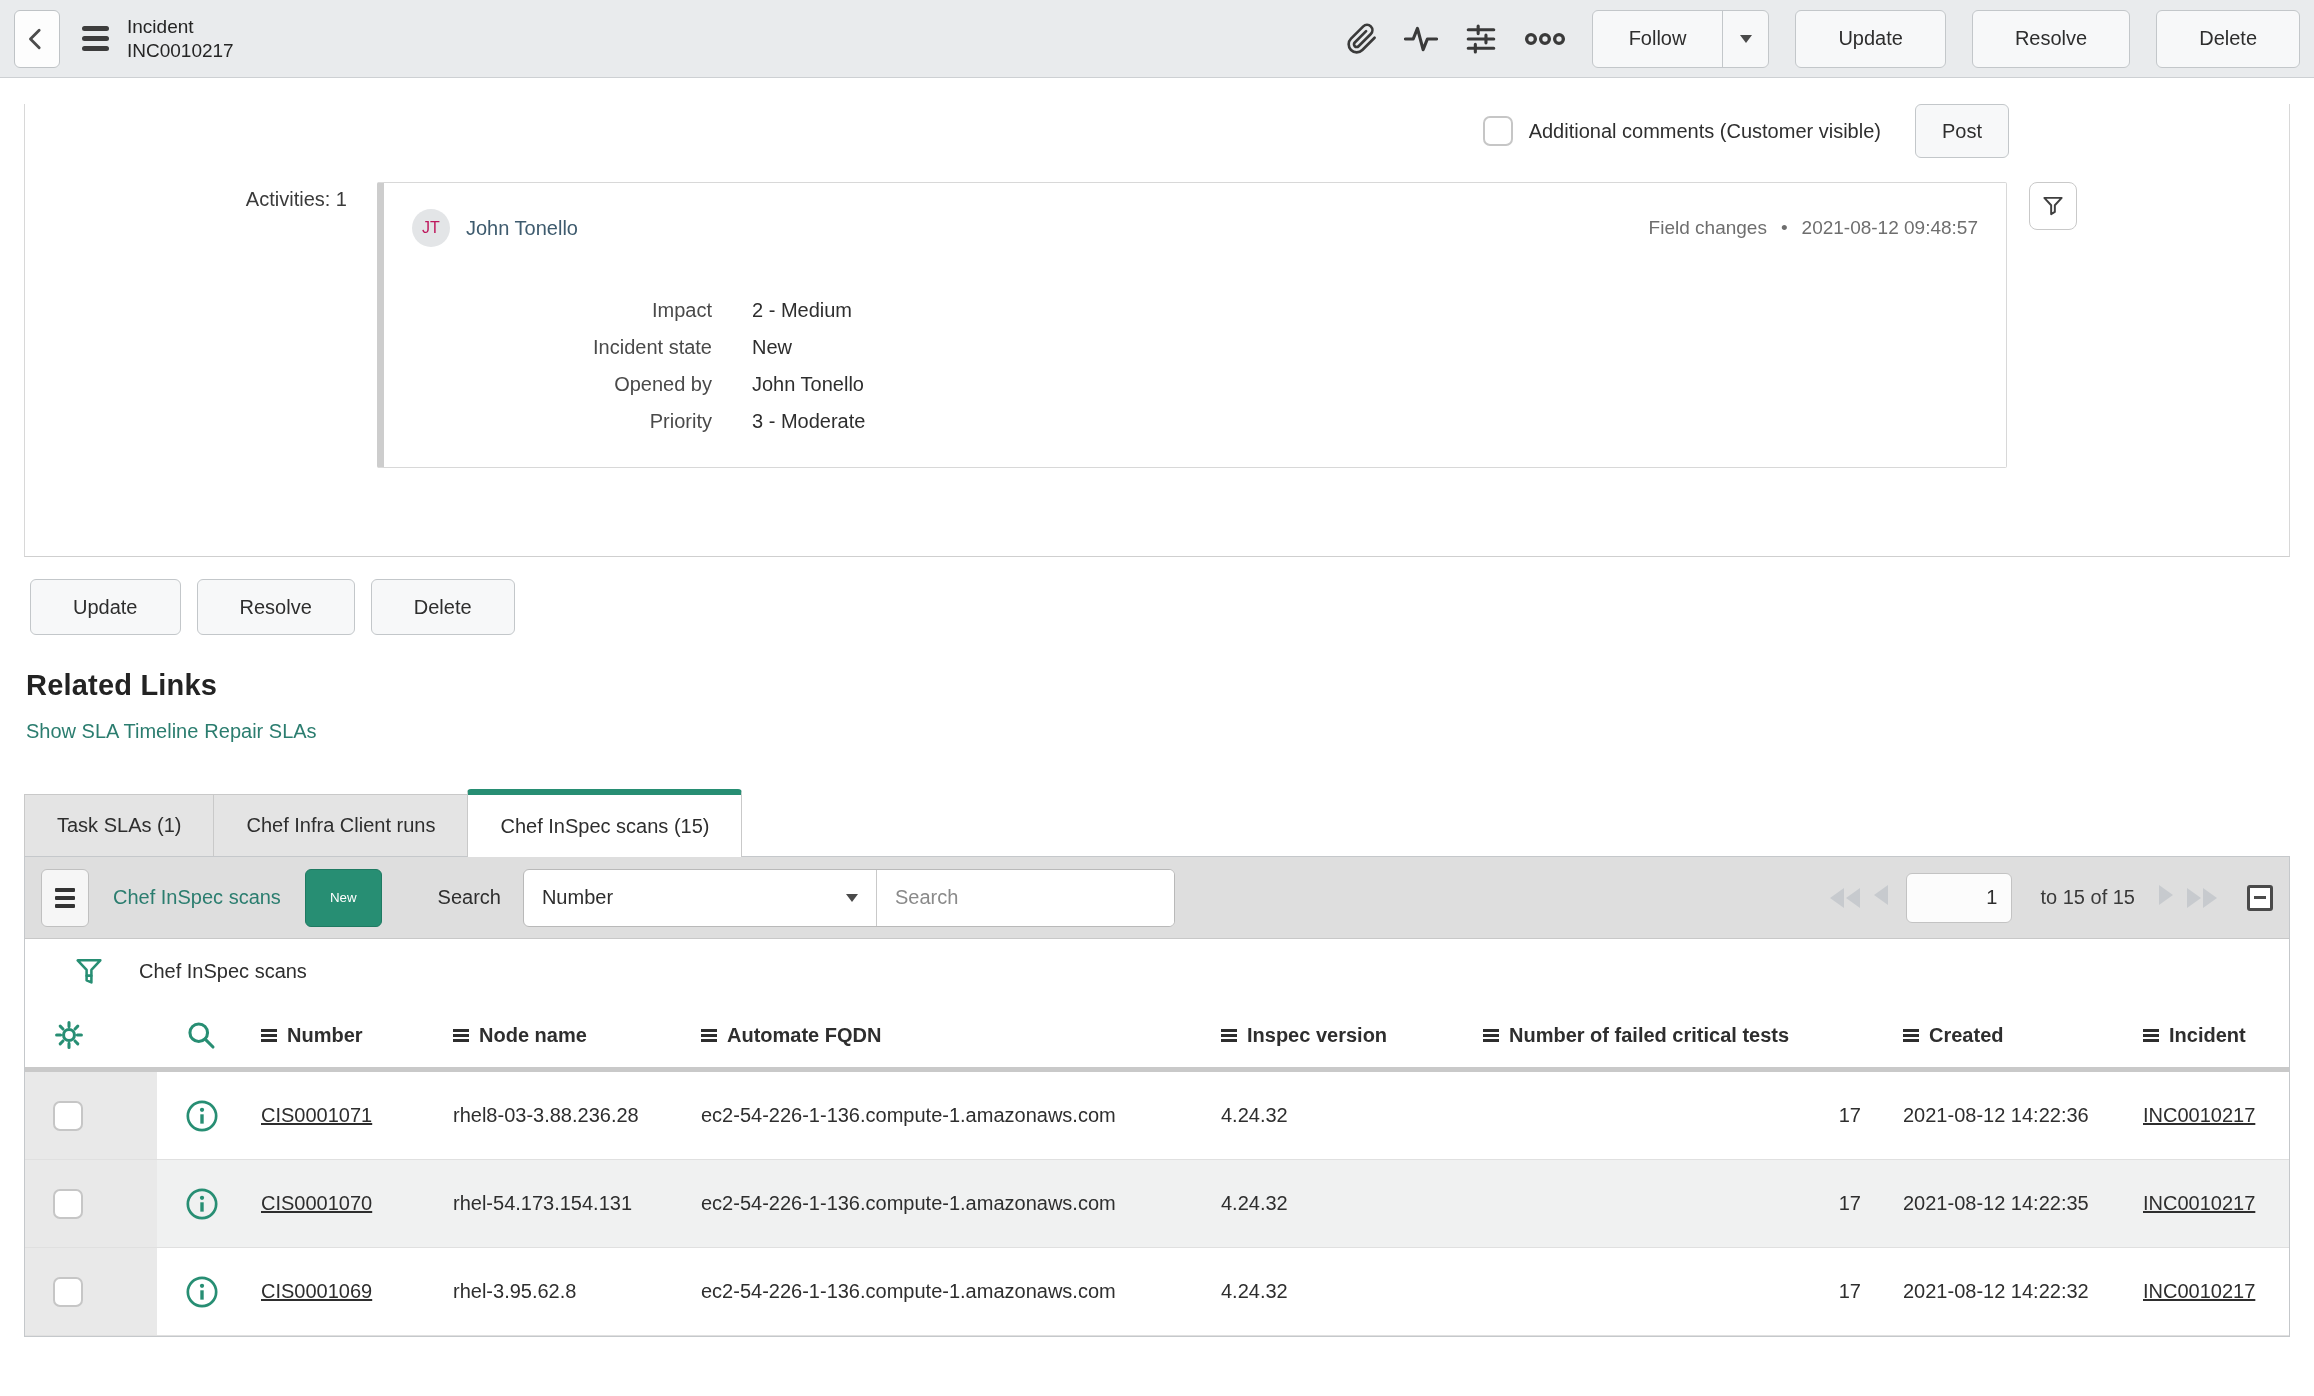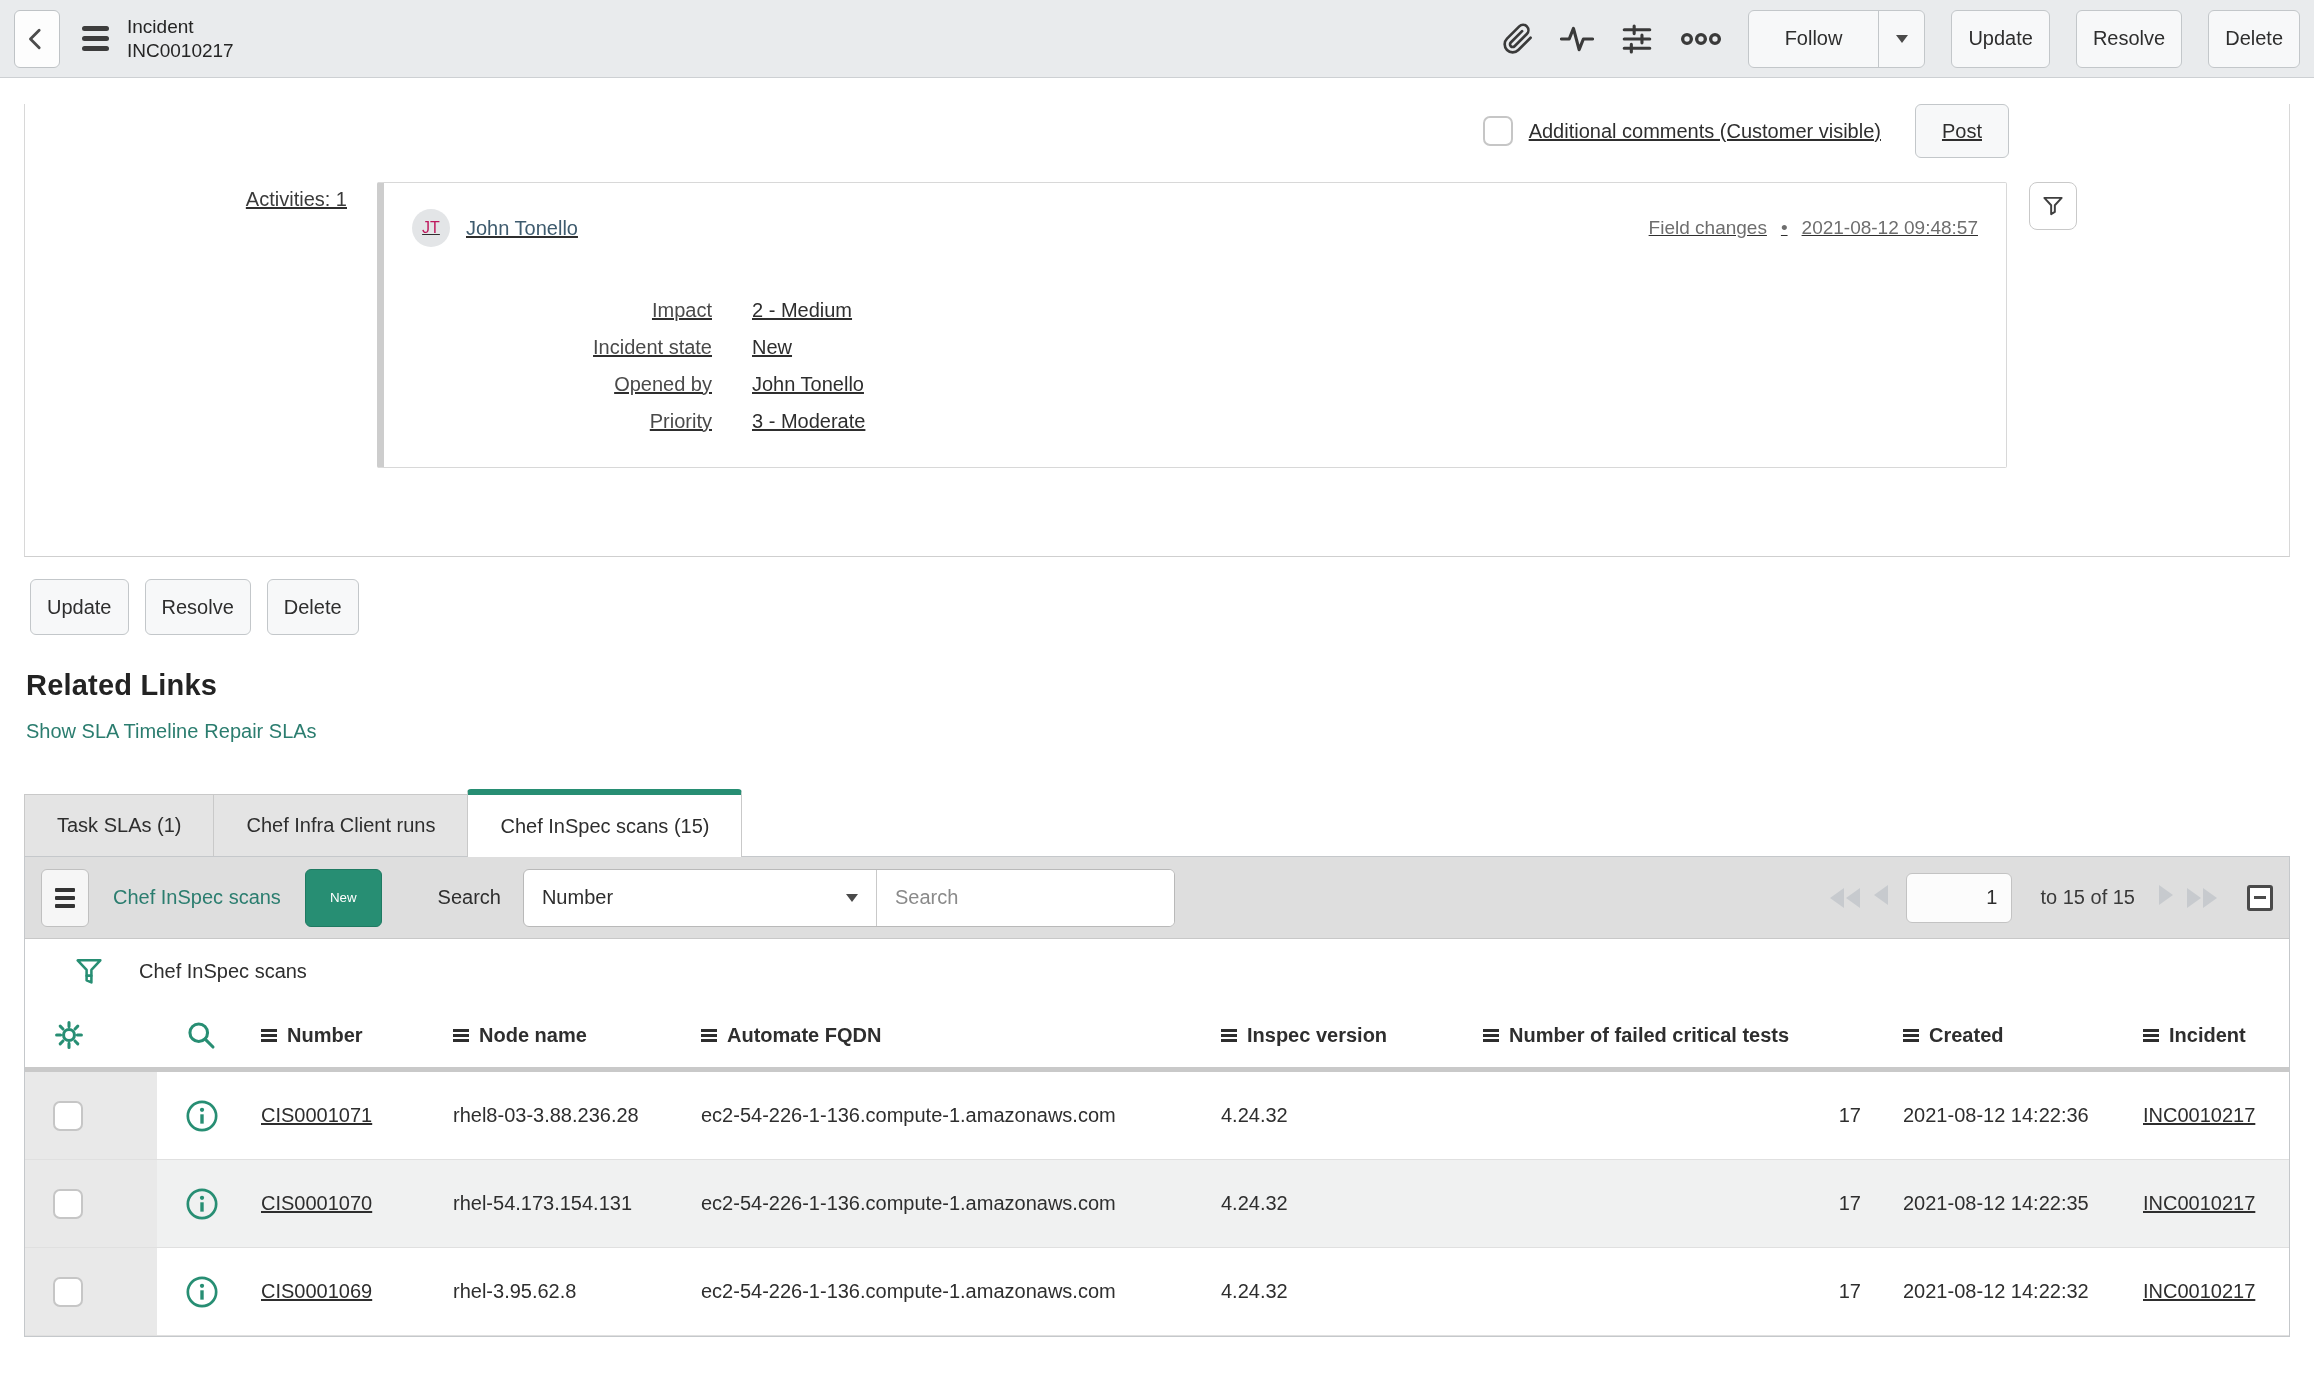--- a/index.html
+++ b/index.html
@@ -10,31 +10,31 @@
   .topbar { height:78px; background:#e9ebed; border-bottom:1px solid #cdd0d3;
     display:flex; align-items:center; padding:0 14px; }
   .back-btn { width:46px; height:58px; background:#fdfdfd; border:1px solid #bfc3c6;
     border-radius:6px; display:flex; align-items:center; justify-content:center; cursor:pointer; }
   .hamb { display:flex; flex-direction:column; gap:5px; margin-left:22px; cursor:pointer; }
   .hamb i { display:block; width:27px; height:5px; background:#3d3d3d; border-radius:2.5px; }
   .title-block { margin-left:18px; line-height:1.25; font-size:19px; color:#252525; }
   .topbar-right { margin-left:auto; display:flex; align-items:center; gap:26px; }
   .tb-icon { display:flex; align-items:center; justify-content:center; cursor:pointer; color:#3a3a3a; }
   .btn { background:#f7f8f9; border:1px solid #c3c7ca; border-radius:6px; height:58px;
-    display:inline-flex; align-items:center; justify-content:center; padding:0 16px;
+    display:inline-flex; align-items:center; justify-content:center; padding:0 42px;
     font-size:20px; color:#2e2e2e; cursor:pointer; white-space:nowrap; }
   .split { display:inline-flex; padding:0; overflow:hidden; }
   .split .main { padding:0 36px; display:flex; align-items:center; height:100%; }
   .split .caret-box { width:46px; height:100%; border-left:1px solid #c3c7ca;
     display:flex; align-items:center; justify-content:center; }
   .caret { width:0; height:0; border:6px solid transparent; border-top:8px solid #4a4a4a; margin-top:7px; }
 
   
   .form-section { margin:0 24px; border-left:1px solid #d8d8d8; border-right:1px solid #d8d8d8;
-    border-bottom:1px solid #cfcfcf; background:#fff; padding-bottom:88px;text-decoration:underline; }
+    border-bottom:1px solid #cfcfcf; background:#fff; padding-bottom:88px; }
   .comments-row { display:flex; align-items:center; justify-content:flex-end;
     margin:26px 280px 0 0; gap:16px; }
   .checkbox { width:30px; height:30px; background:#fff; border:2px solid #c6c6c6;
     border-radius:7px; cursor:pointer; flex:none; }
   .comments-label { color:#2f2f2f; margin-right:18px; }
   .post-btn { height:54px; padding:0 26px; }
 
   .activities-row { display:flex; align-items:flex-start; margin-top:24px; }
   .act-label { width:322px; text-align:right; padding-top:6px; color:#3a3a3a; flex:none; }
   .activity-card { margin-left:30px; width:1630px; background:#fff; border:1px solid #d8d8d8;

